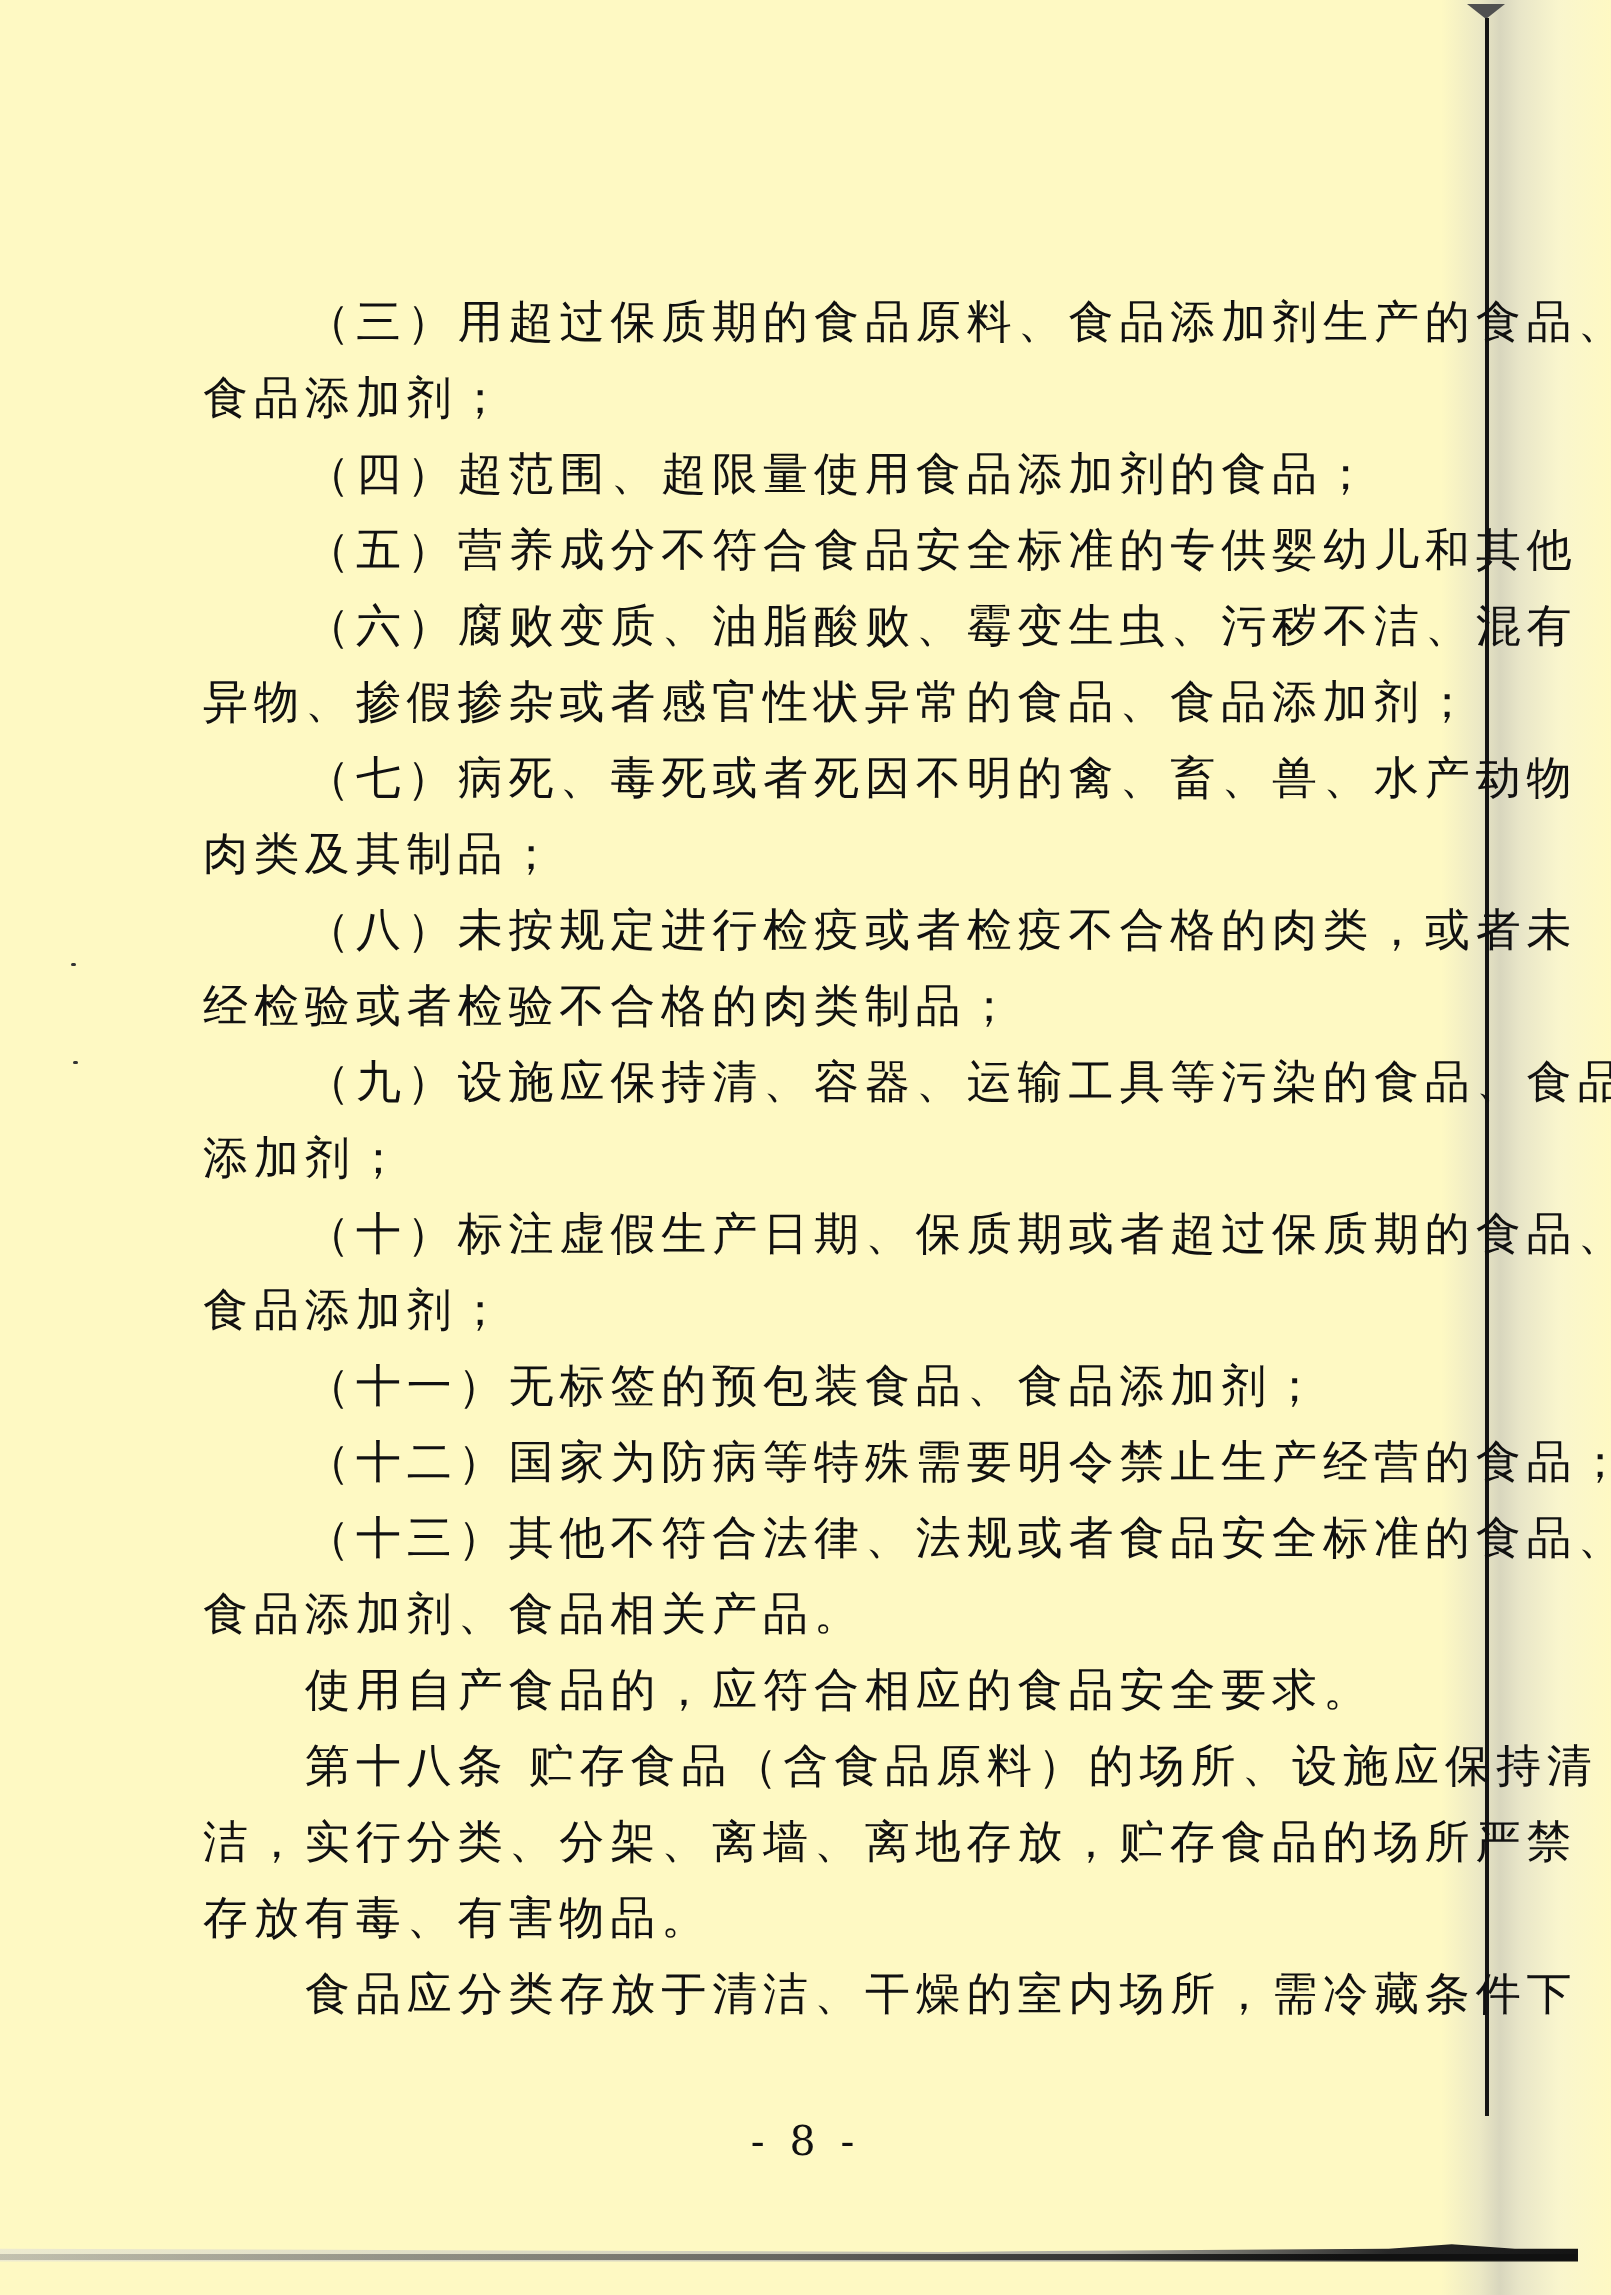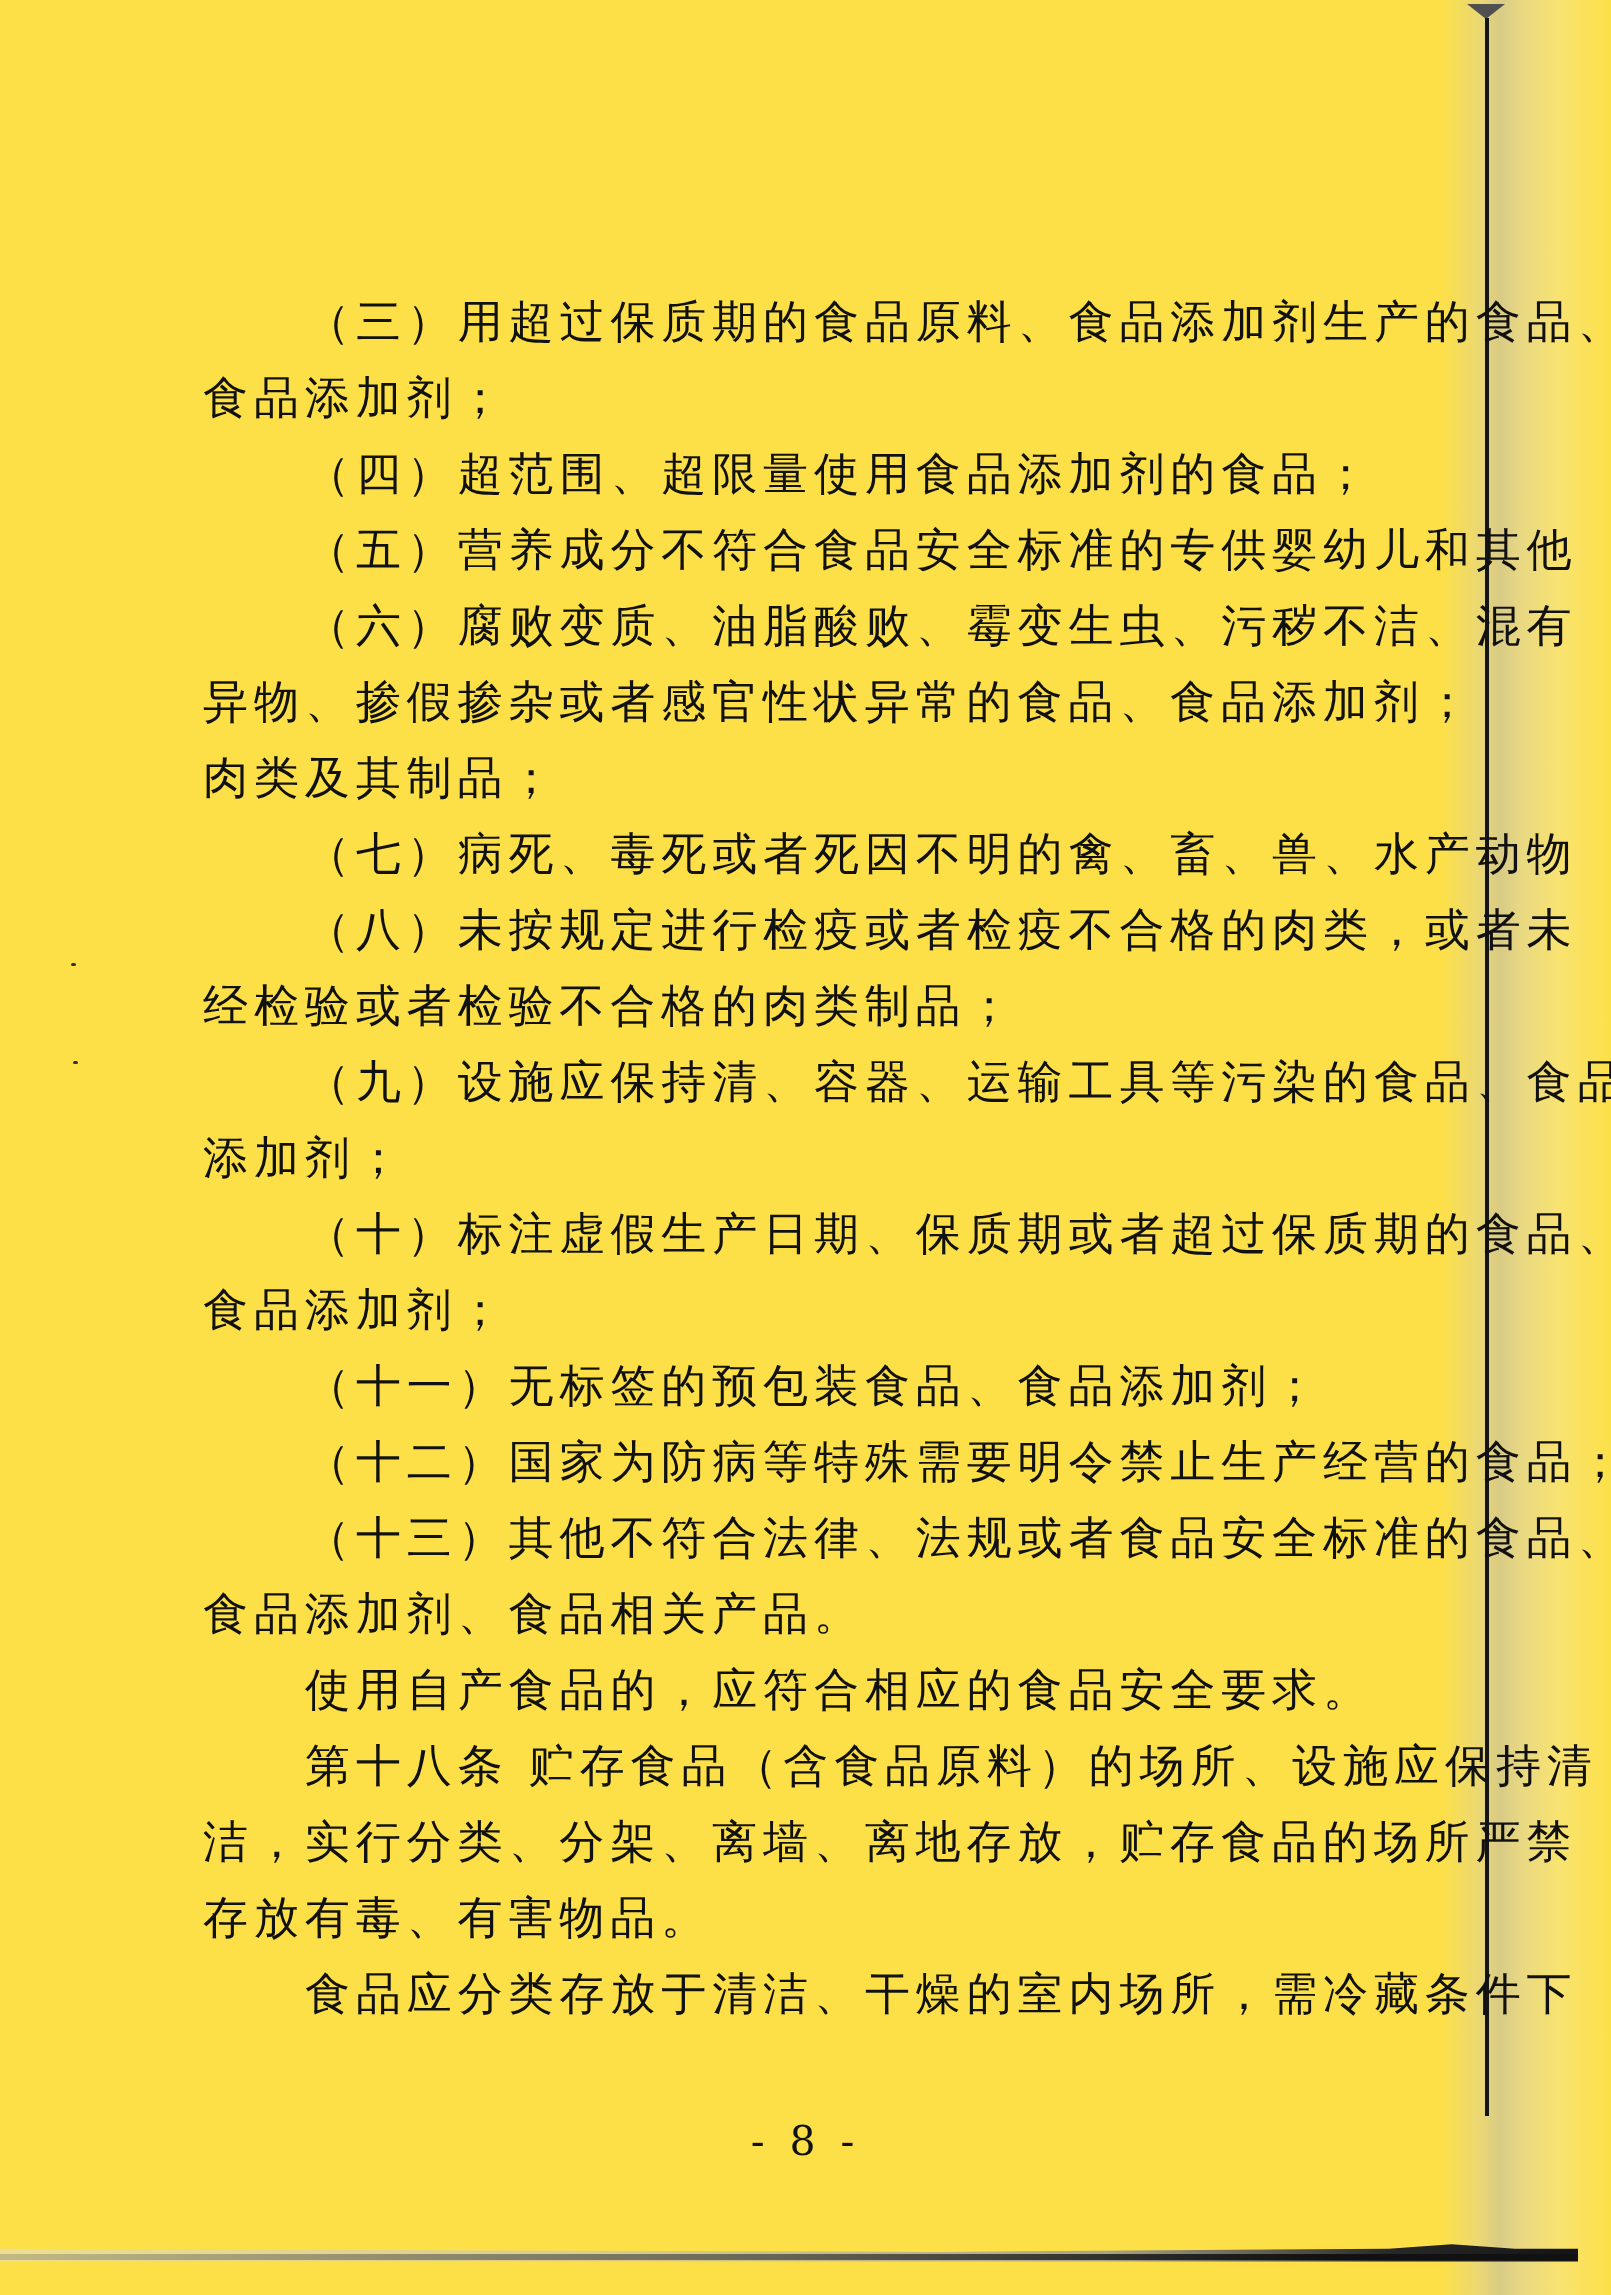--- a/index.html
+++ b/index.html
@@ -13,21 +13,21 @@
       position: relative;
       overflow: hidden;
       font-family: "DejaVu Sans", "Liberation Sans", sans-serif;
       color: #111111;
     }
     .page {
       position: absolute;
       left: 0; top: 0;
       width: 1611px;
       height: 2296px;
-      background: #fde047;
+      background: #fef9c3;
     }
     
     .binding-shadow {
       position: absolute;
       top: 0;
       left: 1441px;
       width: 171px;
       height: 2296px;
       background: linear-gradient(to right,
         rgba(255,255,255,0) 0px,
@@ -128,22 +128,22 @@
   <div class="speck" style="left:71px; top:963px;"></div>
   <div class="speck" style="left:73px; top:1061px;"></div>
 
   <div class="text-block">
     <div class="line indent">（三）用超过保质期的食品原料、食品添加剂生产的食品、</div>
     <div class="line">食品添加剂；</div>
     <div class="line indent">（四）超范围、超限量使用食品添加剂的食品；</div>
     <div class="line indent">（五）营养成分不符合食品安全标准的专供婴幼儿和其他</div>
     <div class="line indent">（六）腐败变质、油脂酸败、霉变生虫、污秽不洁、混有</div>
     <div class="line">异物、掺假掺杂或者感官性状异常的食品、食品添加剂；</div>
+    <div class="line indent">（七）病死、毒死或者死因不明的禽、畜、兽、水产动物</div>
     <div class="line">肉类及其制品；</div>
-    <div class="line indent">（七）病死、毒死或者死因不明的禽、畜、兽、水产动物</div>
     <div class="line indent">（八）未按规定进行检疫或者检疫不合格的肉类，或者未</div>
     <div class="line">经检验或者检验不合格的肉类制品；</div>
     <div class="line indent">（九）设施应保持清、容器、运输工具等污染的食品、食品</div>
     <div class="line">添加剂；</div>
     <div class="line indent">（十）标注虚假生产日期、保质期或者超过保质期的食品、</div>
     <div class="line">食品添加剂；</div>
     <div class="line indent">（十一）无标签的预包装食品、食品添加剂；</div>
     <div class="line indent">（十二）国家为防病等特殊需要明令禁止生产经营的食品；</div>
     <div class="line indent">（十三）其他不符合法律、法规或者食品安全标准的食品、</div>
     <div class="line">食品添加剂、食品相关产品。</div>

